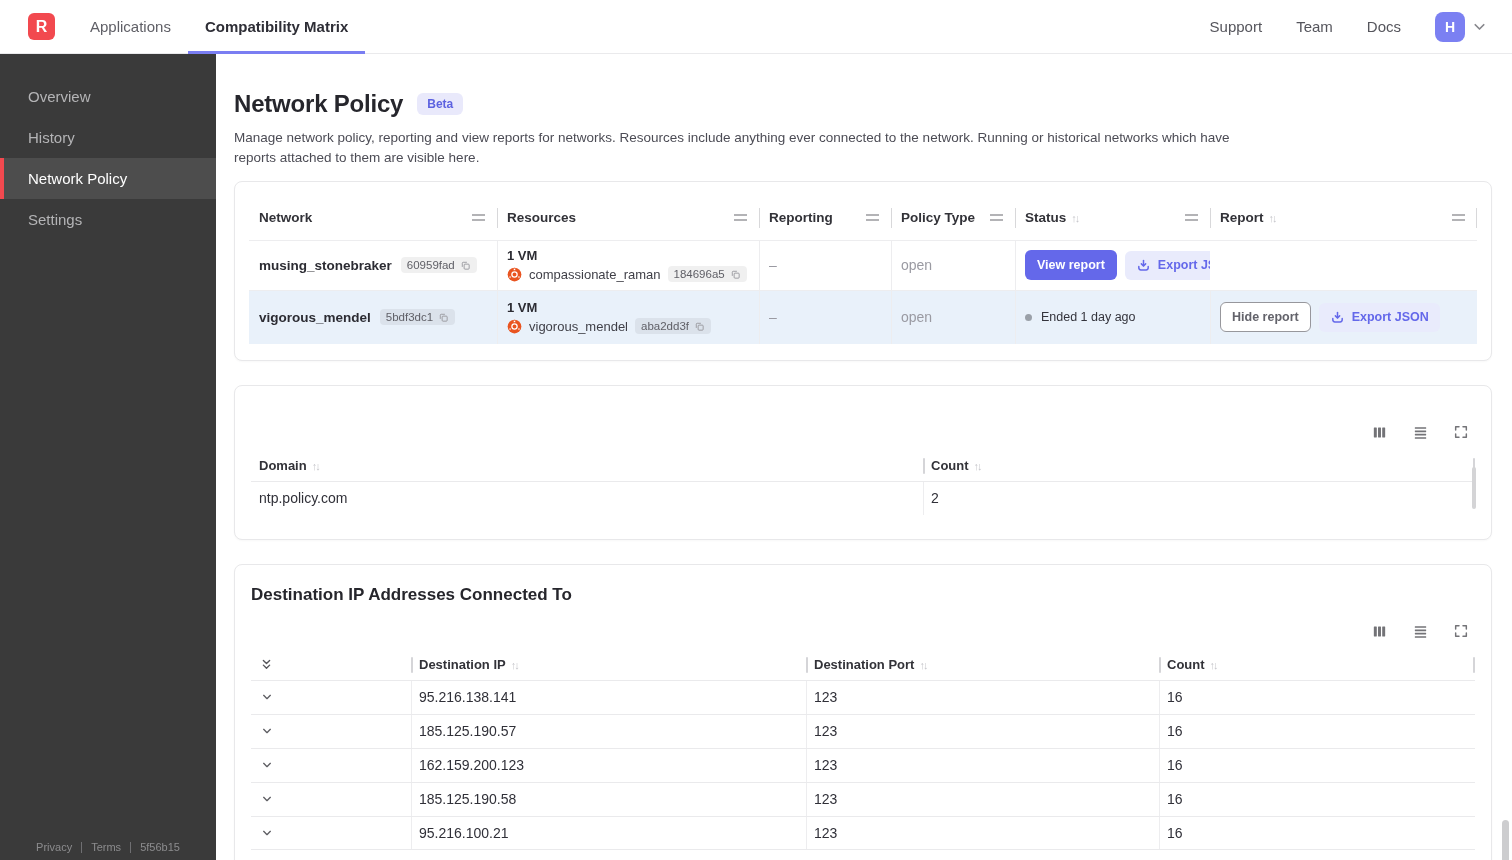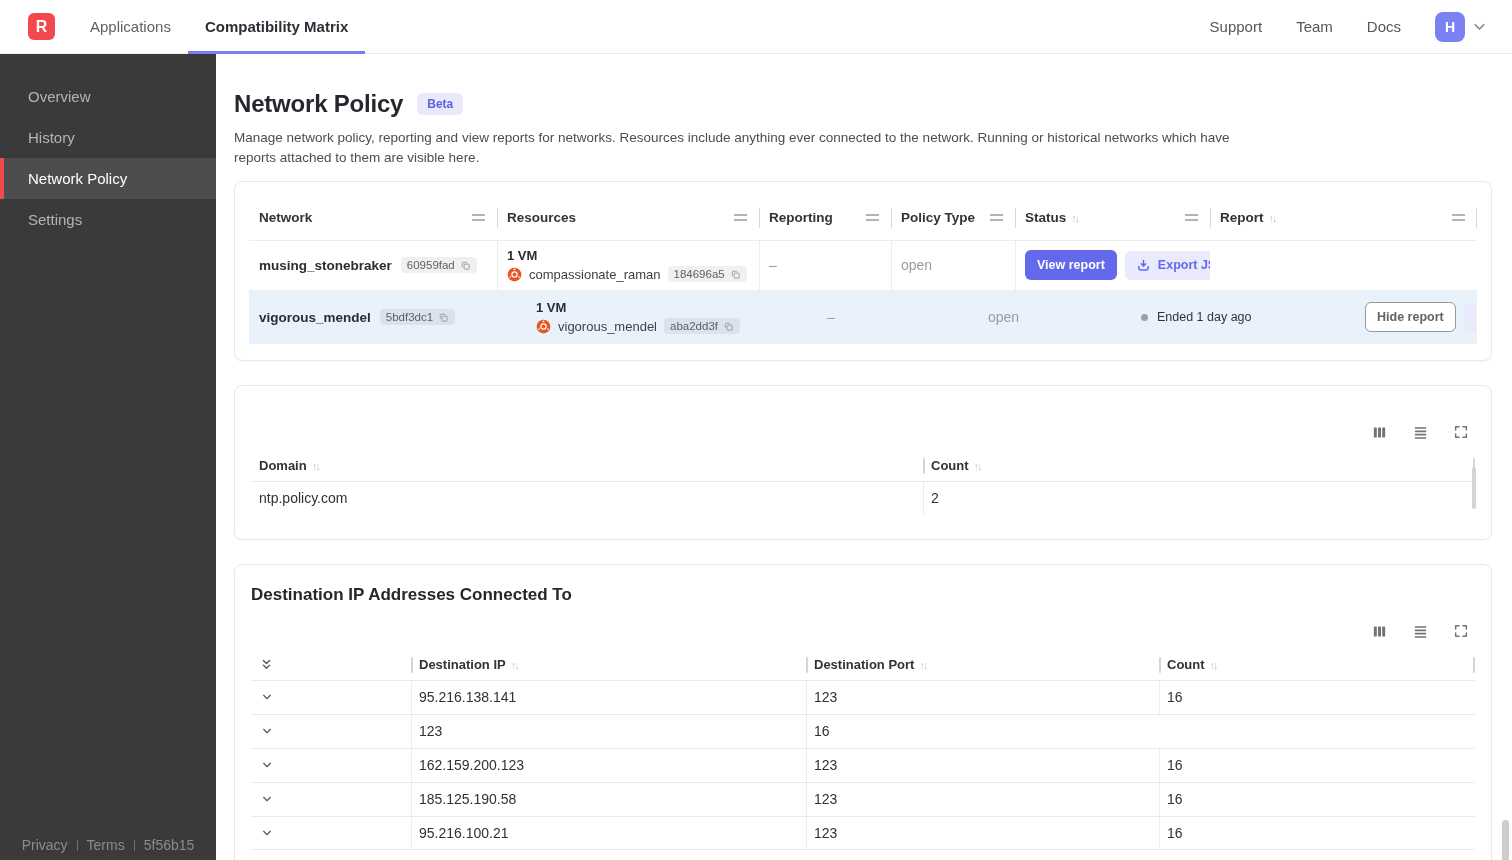--- a/index.html
+++ b/index.html
@@ -26,21 +26,21 @@
   
   .shell { display:flex; height:806px; }
   .sidebar { width:216px; background:var(--sidebar-bg,#3a3a3a); position:relative; flex:none; }
   .side-items { padding-top:22px; }
   .side-item { height:41px; display:flex; align-items:center; padding-left:28px;
     color:#b4b4b6; font-size:15px; cursor:pointer; }
   .side-item.active { background:var(--sidebar-active-bg,#4d4d4d); color:#fff;
     border-left:4px solid var(--brand-red,#f2494f); padding-left:24px; }
   .side-footer { position:absolute; bottom:7px; left:0; width:100%;
     display:flex; align-items:center; justify-content:center; gap:9px;
-    font-size:14px; color:#8c8c8e; }
+    font-size:11px; color:#8c8c8e; }
   .side-footer .sep { width:1px; height:11px; background:#6f6f72; }
   .side-footer a { cursor:pointer; }
 
   main { flex:1; background:#fff; padding:0 20px 0 18px; overflow:hidden; }
 
   
   .page-header { margin-top:36px; display:flex; align-items:center; gap:14px; }
   h1 { font-size:24px; font-weight:700; color:#26262c; letter-spacing:-0.2px; }
   .beta { background:var(--beta-bg,#e9e9fb); color:var(--beta-text,#5d62e0);
     font-size:12px; font-weight:600; padding:4px 10px; border-radius:6px;text-align:right; }
@@ -59,21 +59,21 @@
     font-size:13.5px; font-weight:700; color:#323238; position:relative; height:44px; cursor:pointer; }
   .nt-hcell + .nt-hcell::before { content:""; position:absolute; left:0; top:12px; bottom:12px;
     width:1px; background:#d8d8da; }
   .nt-head { position:relative; }
   .nt-head::after { content:""; position:absolute; right:0; top:12px; bottom:12px; width:1px; background:#d8d8da; }
   .drag { margin-left:auto; width:13px; height:7px; border-top:2px solid #b3b3b6;
     border-bottom:2px solid #b3b3b6; cursor:grab; flex:none; }
   .sort { font-size:11px; color:#c6c6cb; letter-spacing:-2px; font-weight:400; white-space:nowrap; cursor:pointer; }
   .nt-row { border-top:1px solid #ededef; }
   .nt-row.r1 { height:50px; }
-  .nt-row.r2 { height:54px; background:var(--row-highlight,#e9f1fa);gap:29px; }
+  .nt-row.r2 { height:54px; background:var(--row-highlight,#e9f1fa); }
   .nt-cell { padding:0 10px; display:flex; align-items:center; position:relative; overflow:hidden; white-space:nowrap; }
   .nt-cell + .nt-cell::before { content:""; position:absolute; left:0; top:0; bottom:0; width:1px; background:#ededef; }
   .net-name { font-size:13.5px; font-weight:700; color:#2c2c33; margin-right:9px; }
   .pill { background:rgba(0,0,0,0.06); border-radius:4px; padding:2px 6px; font-size:11.5px;
     color:#5f5f66; display:inline-flex; align-items:center; gap:5px; cursor:pointer; }
   .cell-res { flex-direction:column; align-items:flex-start; justify-content:center; gap:3px; }
   .res-line1 { font-size:13px; font-weight:700; color:#2c2c33; }
   .res-line2 { display:flex; align-items:center; gap:7px; font-size:13px; color:#3f3f47; }
   .muted { color:#9a9aa2; font-size:14px; }
   .cell-status { gap:9px; font-size:12.5px; color:#34343c; }
@@ -370,20 +370,21 @@
           <div class="it-cell">95.216.138.141</div>
           <div class="it-cell">123</div>
           <div class="it-cell">16</div>
         </div>
         <div class="itable-row g-dest">
           <div class="it-cell">
               <svg width="16" height="16" viewBox="0 0 24 24" fill="none" stroke="#5f5f64" stroke-width="2" stroke-linecap="round" stroke-linejoin="round">
                 <path d="m7 9.5 5 5 5-5"></path>
               </svg>
             </div>
+          <div class="it-cell">185.125.190.57</div>
           <div class="it-cell">123</div>
           <div class="it-cell">16</div>
         </div>
         <div class="itable-row g-dest">
           <div class="it-cell">
               <svg width="16" height="16" viewBox="0 0 24 24" fill="none" stroke="#5f5f64" stroke-width="2" stroke-linecap="round" stroke-linejoin="round">
                 <path d="m7 9.5 5 5 5-5"></path>
               </svg>
             </div>
           <div class="it-cell">162.159.200.123</div>

